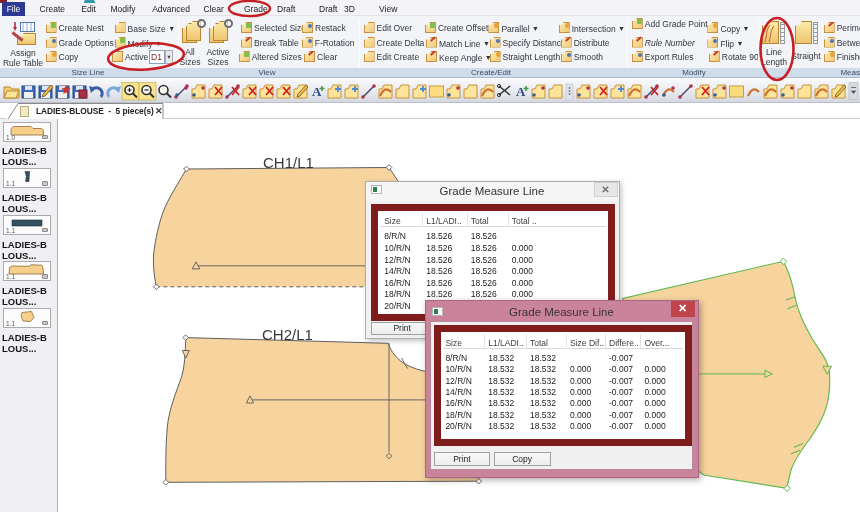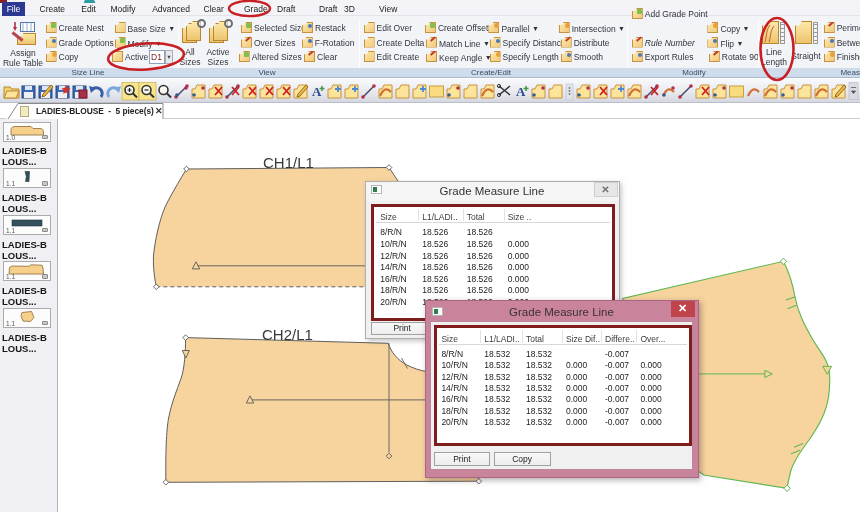--- a/index.html
+++ b/index.html
@@ -47,21 +47,21 @@
 .slab{position:absolute;left:2px;font-size:9.5px;font-weight:bold;color:#161616;line-height:11px;white-space:nowrap;}
 
 #dlg1{position:absolute;left:364.5px;top:180.5px;width:255px;height:158px;background:#f0f0f0;
   border:1px solid #aeaeae;box-shadow:1.5px 2px 5px rgba(80,80,80,0.35);}
 #dlg1 .tbar{position:absolute;left:0;top:0;width:100%;height:19px;background:#f5f5f5;}
 #dlg1 .ttl{position:absolute;left:0;top:3.5px;width:100%;text-align:center;font-size:11.5px;color:#333;}
 #dlg1 .x{position:absolute;right:1px;top:0px;width:24px;height:15px;background:#e7e7e7;border:1px solid #cfcfcf;
   color:#707070;font-size:10px;text-align:center;line-height:13px;font-weight:bold;}
 .dico{position:absolute;left:5px;top:3.5px;width:11px;height:9px;background:#fff;border:1px solid #b5b5b5;}
 .dico::after{content:"";position:absolute;left:1px;top:1px;width:4px;height:5px;background:#2e7d4f;}
-.tblbox{position:absolute;background:#fff;border:3px solid #7f1d1d;overflow:hidden;}
+.tblbox{position:absolute;background:#fff;border:7px solid #7f1d1d;overflow:hidden;}
 .trow{position:absolute;left:0;width:100%;white-space:nowrap;font-size:8.5px;color:#1c1c1c;}
 .trow span{position:absolute;top:0;}
 .thead{color:#3c3c3c;}
 .hline{position:absolute;left:2px;right:2px;height:1px;background:#d8d8d8;}
 .btn{position:absolute;background:linear-gradient(#f8f8f8,#ededed);border:1px solid #a0a0a0;
   font-size:8.5px;color:#222;text-align:center;}
 #dlg2{position:absolute;left:424.5px;top:300px;width:274px;height:177.5px;background:#c9849c;
   border:1px solid #a86684;box-shadow:2px 2px 6px rgba(70,40,50,0.4);}
 #dlg2 .ttl{position:absolute;left:0;top:4.5px;width:100%;text-align:center;font-size:11.5px;color:#3a3134;}
 #dlg2 .x{position:absolute;right:3px;top:0px;width:24px;height:16px;background:#c0444c;
@@ -114,40 +114,40 @@
  <div class="abs" style="right:-2px;top:-2px;width:9px;height:9px;border:2px solid #6a6f78;border-radius:50%;background:rgba(255,255,255,0.5);"></div>
 </div>
 <div class="biglab" style="left:176px;top:47px;width:28px;">All<br>Sizes</div>
 <div class="abs" style="left:209px;top:21px;width:22px;height:23px;">
  <div class="abs" style="left:0;top:2px;width:15px;height:20px;background:linear-gradient(#fce9a9,#eec46f);border:1px solid #b8862f;clip-path:polygon(0 25%,30% 25%,45% 0,100% 0,100% 100%,0 100%);"></div>
  <div class="abs" style="left:4px;top:0px;width:15px;height:20px;background:linear-gradient(#fce9a9,#eec46f);border:1px solid #b8862f;clip-path:polygon(0 25%,30% 25%,45% 0,100% 0,100% 100%,0 100%);"></div>
  <div class="abs" style="right:-2px;top:-2px;width:9px;height:9px;border:2px solid #6a6f78;border-radius:50%;background:rgba(255,255,255,0.5);"></div>
 </div>
 <div class="biglab" style="left:204px;top:47px;width:28px;">Active<br>Sizes</div>
 <div class="ri" style="left:241px;top:22px;"><span class="ic g"></span><span class="tx">Selected Sizes</span></div>
-<div class="ri" style="left:241px;top:36.5px;"><span class="ic r"></span><span class="tx">Over Sizes</span></div>
+<div class="ri" style="left:241px;top:36.5px;"><span class="ic r"></span><span class="tx">Break Table</span></div>
 <div class="ri" style="left:238.7px;top:51px;"><span class="ic g"></span><span class="tx">Altered Sizes</span></div>
 <div class="ri" style="left:302px;top:22px;"><span class="ic b"></span><span class="tx">Restack</span></div>
 <div class="ri" style="left:301.7px;top:36.5px;"><span class="ic b"></span><span class="tx">F-Rotation</span></div>
 <div class="ri" style="left:304px;top:51px;"><span class="ic r"></span><span class="tx">Clear</span></div>
 
 <div class="ri" style="left:363.6px;top:22px;"><span class="ic"></span><span class="tx">Edit Over</span></div>
 <div class="ri" style="left:363.6px;top:36.5px;"><span class="ic"></span><span class="tx">Create Delta</span></div>
 <div class="ri" style="left:363.6px;top:51px;"><span class="ic"></span><span class="tx">Edit Create</span></div>
 <div class="ri" style="left:424.9px;top:22px;"><span class="ic g"></span><span class="tx">Create Offset</span></div>
 <div class="ri" style="left:426px;top:36.5px;"><span class="ic r"></span><span class="tx">Match Line <span class="arr">▼</span></span></div>
 <div class="ri" style="left:426px;top:51px;"><span class="ic r"></span><span class="tx">Keep Angle <span class="arr">▼</span></span></div>
 <div class="ri" style="left:488.4px;top:22px;"><span class="ic o"></span><span class="tx">Parallel <span class="arr">▼</span></span></div>
 <div class="ri" style="left:489.5px;top:36.5px;"><span class="ic b"></span><span class="tx">Specify Distance</span></div>
-<div class="ri" style="left:489.5px;top:51px;"><span class="ic o"></span><span class="tx">Specify Length</span></div>
+<div class="ri" style="left:489.5px;top:51px;"><span class="ic o"></span><span class="tx">Straight Length</span></div>
 <div class="ri" style="left:558.7px;top:22px;"><span class="ic o"></span><span class="tx">Intersection <span class="arr">▼</span></span></div>
 <div class="ri" style="left:560.7px;top:36.5px;"><span class="ic r"></span><span class="tx">Distribute</span></div>
 <div class="ri" style="left:560.7px;top:51px;"><span class="ic b"></span><span class="tx">Smooth</span></div>
 
-<div class="ri" style="left:631.8px;top:8px;"><span class="ic g"></span><span class="tx">Add Grade Point</span></div>
+<div class="ri" style="left:631.8px;top:18px;"><span class="ic g"></span><span class="tx">Add Grade Point</span></div>
 <div class="ri" style="left:631.8px;top:36.5px;font-style:italic;"><span class="ic r"></span><span class="tx">Rule Number</span></div>
 <div class="ri" style="left:631.8px;top:51px;"><span class="ic b"></span><span class="tx">Export Rules</span></div>
 <div class="ri" style="left:707.4px;top:22px;"><span class="ic o"></span><span class="tx">Copy <span class="arr">▼</span></span></div>
 <div class="ri" style="left:707.4px;top:36.5px;"><span class="ic b"></span><span class="tx">Flip <span class="arr">▼</span></span></div>
 <div class="ri" style="left:708.8px;top:51px;"><span class="ic r"></span><span class="tx">Rotate 90</span></div>
 
 <div class="abs" style="left:762px;top:21px;width:24px;height:24px;">
  <div class="abs" style="left:0;top:0;width:17px;height:23px;background:linear-gradient(#fce9a9,#eec46f);border:1px solid #b8862f;clip-path:polygon(0 20%,25% 20%,40% 0,100% 0,100% 100%,0 100%);"></div>
  <svg class="abs" style="left:0;top:0;" width="24" height="24">
         <path d="M3,21 C5,14 4,9 8,4 M7,21 C9,15 8,10 12,5" stroke="#c06030" stroke-width="1" fill="none"></path>
@@ -528,21 +528,21 @@
 <div id="dlg1">
  <div class="tbar"></div>
       <div class="ttl">Grade Measure Line</div>
       <div class="dico"></div>
       <div class="x">✕</div>
  <div class="tblbox" style="left:5.9px;top:22px;width:243.3px;height:117px;">
 <div class="trow thead" style="top:5.5px;">
           <span style="left:5.8px;">Size</span>
           <span style="left:47.8px;">L1/LADI..</span>
           <span style="left:92.3px;">Total</span>
-          <span style="left:133.3px;">Size ..</span>
+          <span style="left:133.3px;">Total ..</span>
         </div>
   <div class="hline" style="top:15.5px;"></div>
         <div style="position:absolute;top:2px;height:12px;width:1px;background:#e2e2e2;left:43.8px;"></div>
         <div style="position:absolute;top:2px;height:12px;width:1px;background:#e2e2e2;left:88.3px;"></div>
         <div style="position:absolute;top:2px;height:12px;width:1px;background:#e2e2e2;left:129.3px;"></div>
 <div class="trow" style="top:20.8px;">
           <span style="left:5.8px;">8/R/N</span>
           <span style="left:47.8px;">18.526</span>
           <span style="left:92.3px;">18.526</span>
         </div>

